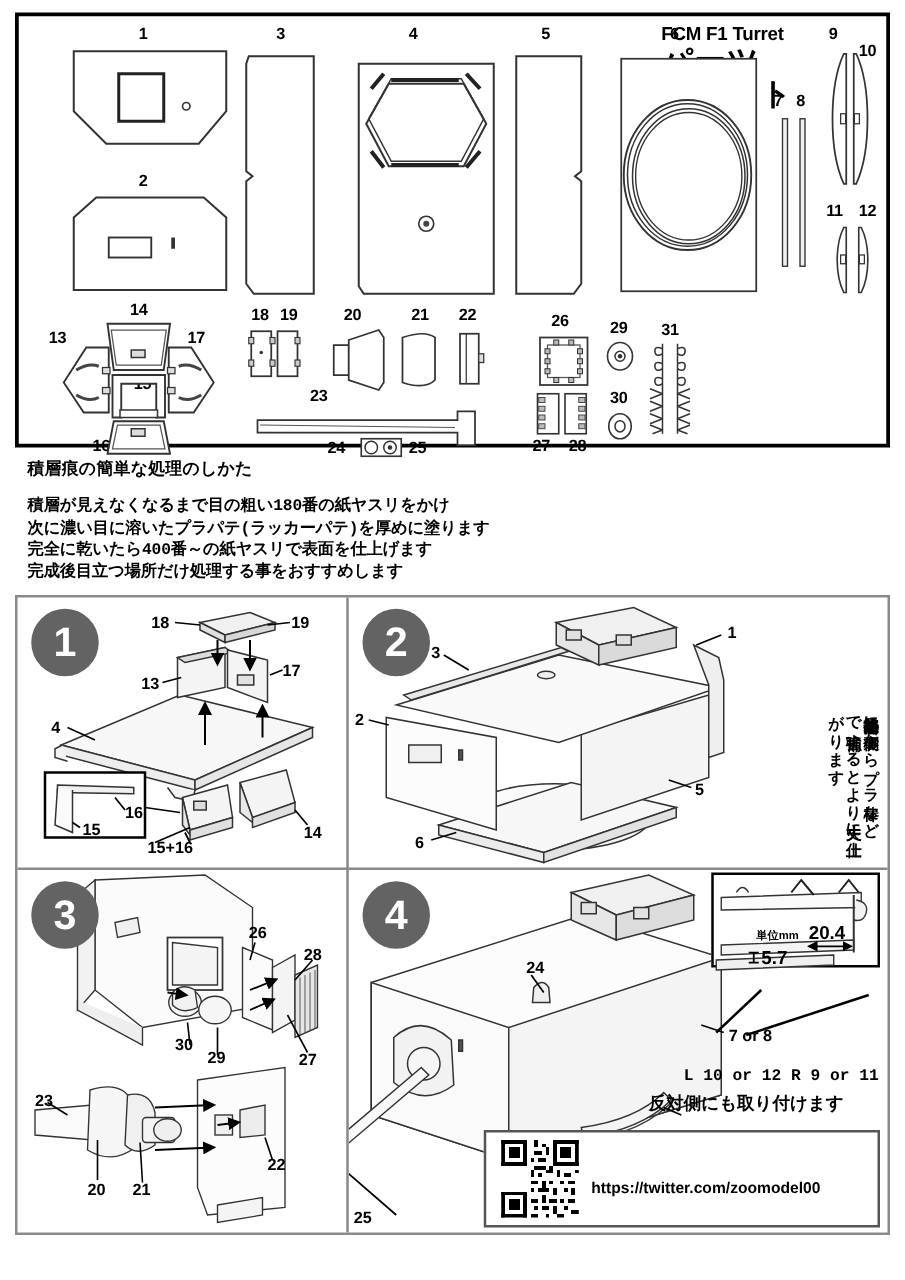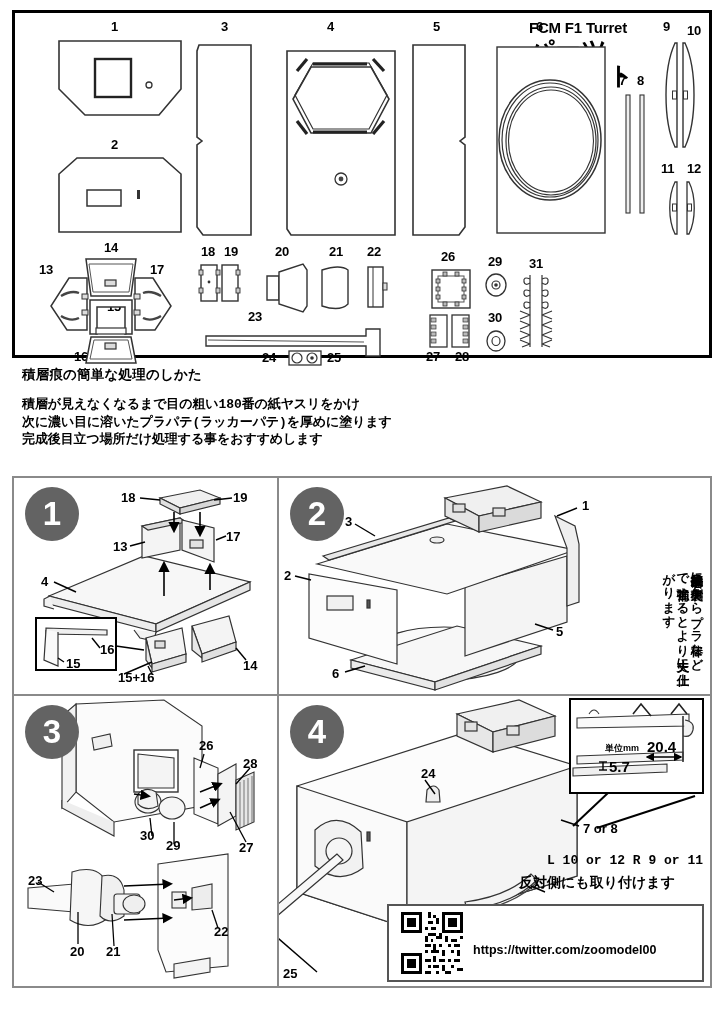--- a/index.html
+++ b/index.html
@@ -203,21 +203,21 @@
     <div class="pnum" style="left:604px; top:60px;">7</div>
     <div class="pnum" style="left:622px; top:60px;">8</div>
     <div class="part" style="left:606px; top:80px;">
       <svg width="30" height="122" viewBox="0 0 30 122">
         <rect x="5" y="2" width="4" height="118" fill="#efefef" stroke="#333" stroke-width="1.1"></rect>
         <rect x="19" y="2" width="4" height="118" fill="#efefef" stroke="#333" stroke-width="1.1"></rect>
       </svg>
     </div>
 
     <div class="pnum" style="left:648px; top:6px;">9</div>
-    <div class="pnum" style="left:672px; top:10px;">10</div>
+    <div class="pnum" style="left:672px; top:20px;">10</div>
     <div class="part" style="left:640px; top:28px;">
       <svg width="52" height="110" viewBox="0 0 52 110">
         <path d="M20,2 C8,28 8,80 20,106 L22,106 L22,2 Z" fill="#fff" stroke="#333" stroke-width="1.4"></path>
         <path d="M30,2 C42,28 42,80 30,106 L28,106 L28,2 Z" fill="#fff" stroke="#333" stroke-width="1.4"></path>
         <rect x="17.5" y="50" width="4" height="8" fill="#fff" stroke="#333" stroke-width="1"></rect>
         <rect x="28.5" y="50" width="4" height="8" fill="#fff" stroke="#333" stroke-width="1"></rect>
       </svg>
     </div>
 
     <div class="pnum" style="left:646px; top:148px;">11</div>
@@ -422,20 +422,21 @@
       </svg>
     </div>
   </div>
 
   <div class="notes">
     <div class="notes-left">
       <div class="note-head">積層痕の簡単な処理のしかた</div>
       <div class="note-body">
         <div>積層が見えなくなるまで目の粗い180番の紙ヤスリをかけ</div>
         <div>次に濃い目に溶いたプラパテ(ラッカーパテ)を厚めに塗ります</div>
+        <div>完全に乾いたら400番～の紙ヤスリで表面を仕上げます</div>
         <div>完成後目立つ場所だけ処理する事をおすすめします</div>
       </div>
     </div>
   </div>
 
   <div class="steps">
 
     <div class="cell b-r b-b">
       <div class="step-badge">1</div>
       <svg width="265" height="216" viewBox="0 0 265 216" style="position:absolute;left:0;top:0;">
@@ -663,21 +664,21 @@
           <path d="M318,132 L416,100"></path>
         </g>
       </svg>
 
       <div class="lbl" style="left:142px; top:70px;">24</div>
       <div class="lbl" style="left:4px; top:270px;">25</div>
       <div class="lbl" style="left:304px; top:125px;">7 or 8</div>
       <div class="lbl" style="left:268px; top:157px;font-family:Liberation Mono, monospace;">L  10 or 12      R   9 or 11</div>
       <div class="note-reverse" style="left:240px; top:178px;">反対側にも取り付けます</div>
 
-      <div class="dimbox" style="left:290px; right:6px; top:2px; height:96px;">
+      <div class="dimbox" style="left:290px; right:6px; top:2px; height:76px;">
         <svg width="134" height="84" viewBox="0 0 134 84" style="position:absolute;left:0;top:0;">
           <g fill="#fff" stroke="#333" stroke-width="1.1">
             <path d="M6,18 L118,14 L118,26 L6,28 Z" fill="#fafafa"></path>
             <path d="M18,14 q5,-8 10,0" fill="#fff"></path>
             <path d="M62,14 L70,4 L80,16" fill="none" stroke="#222" stroke-width="1.6"></path>
             <path d="M100,14 L108,4 L116,14" fill="none" stroke="#222" stroke-width="1.6"></path>
             <path d="M6,56 L112,52 L112,60 L6,64 Z" fill="#f4f4f4"></path>
             <path d="M2,68 L96,64 L96,72 L2,76 Z" fill="#efefef"></path>
             <path d="M114,20 q10,2 8,10 q-2,8 -10,6" fill="#f2f2f2"></path>
             <line x1="112" y1="16" x2="112" y2="62" stroke="#333" stroke-width="1.6"></line>

